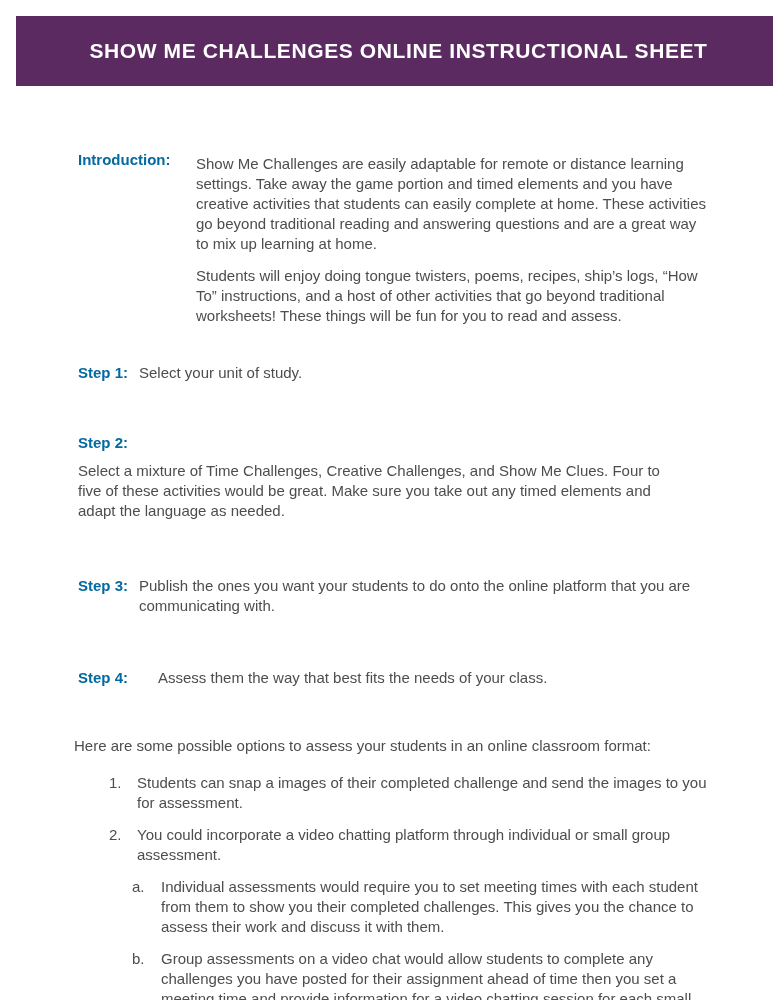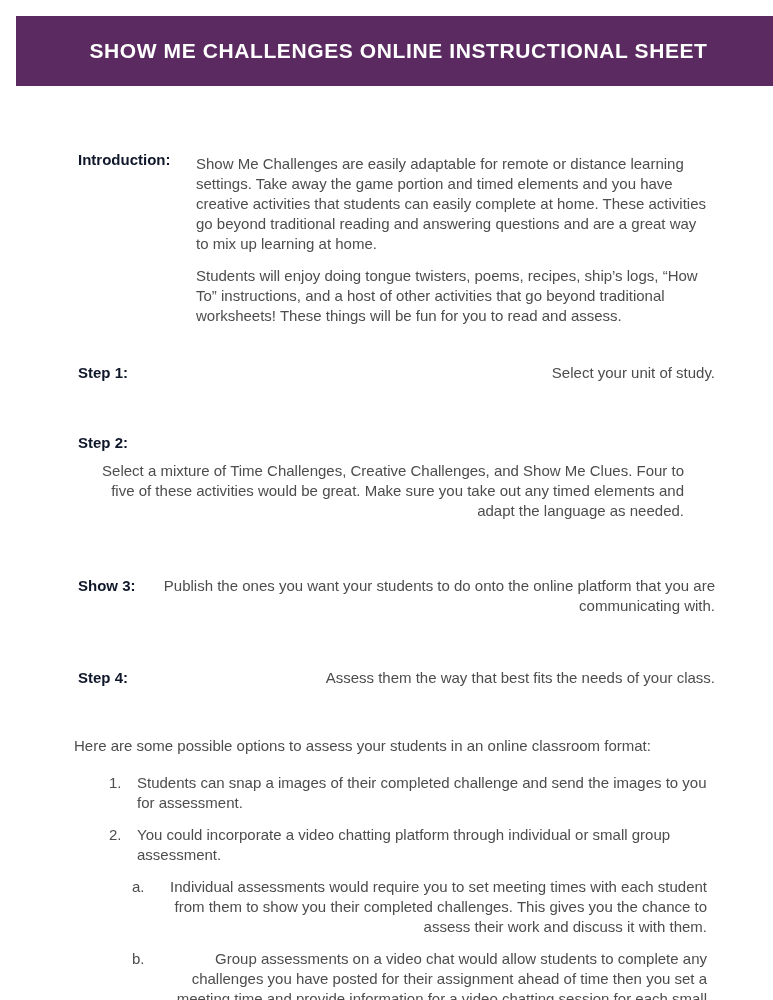--- a/index.html
+++ b/index.html
@@ -24,41 +24,41 @@
     color: #ffffff; font-size: 21px; font-weight: bold;
     letter-spacing: 0.6px;
   }
   
   .content {
     flex: 1;
     padding: 48px 58px 0 54px;
     color: #4d4d4d;
     font-size: 15px; line-height: 20px;
   }
-  .bold-label { font-weight: bold; color: #0f172a; }
+  .bold-label { font-weight: bold; color: #0369a1; }
   .intro-row { display: flex; }
   .intro-label { width: 106px; flex-shrink: 0; }
   .intro-text { flex: 1; max-width: 548px; }
   .intro-text p + p { margin-top: 12px; }
   .step { display: flex; }
   .step .step-label { margin-right: 7px; white-space: nowrap; }
-  .step .step-text { flex: 1; max-width: 606px; text-align: right; }
+  .step .step-text { flex: 1; max-width: 606px; }
   .step-1 { margin-top: 25px; }
   .step-2 { margin-top: 42px; flex-direction: column; }
   .step-3 { margin-top: 47px; }
-  .step-4 { margin-top: 44px; }
+  .step-4 { margin-top: 44px; gap: 19px; }
   .options-intro { margin-top: 44px; }
   .olist { margin-top: 13px; }
   .olist-item { display: flex; }
   .olist-item .num { width: 20px; margin-left: 31px; flex-shrink: 0; }
   .olist-item .item-text { flex: 1; max-width: 600px; }
   .sublist { margin-left: 50px; }
   .sublist-item { display: flex; }
   .sublist-item .letter { width: 21px; flex-shrink: 0; }
-  .sublist-item .item-text { flex: 1; max-width: 552px; text-align: right; }
+  .sublist-item .item-text { flex: 1; max-width: 552px; }
   
   .footer {
     height: 55px; flex-shrink: 0;
     background:
       radial-gradient(ellipse 60% 120% at 50% 35%, rgba(250,222,100,0.85) 0%, rgba(250,222,100,0) 60%),
       radial-gradient(ellipse 30% 90% at 82% 70%, rgba(214,158,24,0.5) 0%, rgba(214,158,24,0) 70%),
       linear-gradient(90deg, #e2ab1f 0%, #ecbe2f 45%, #eabb2c 60%, #dfa81e 100%);
     display: flex; align-items: center;
   }
   .footer-left {
@@ -98,21 +98,21 @@
       <span class="step-label bold-label">Step 1:</span>
       <span class="step-text">Select your unit of study.</span>
     </section>
 
     <section class="step step-2">
       <span class="step-label bold-label">Step 2:</span>
       <span class="step-text">Select a mixture of Time Challenges, Creative Challenges, and Show Me Clues. Four to five of these activities would be great. Make sure you take out any timed elements and adapt the language as needed.</span>
     </section>
 
     <section class="step step-3">
-      <span class="step-label bold-label">Show 3:</span>
+      <span class="step-label bold-label">Step 3:</span>
       <span class="step-text">Publish the ones you want your students to do onto the online platform that you are communicating with.</span>
     </section>
 
     <section class="step step-4">
       <span class="step-label bold-label">Step 4:</span>
       <span class="step-text">Assess them the way that best fits the needs of your class.</span>
     </section>
 
     <p class="options-intro">Here are some possible options to assess your students in an online classroom format:</p>
 

